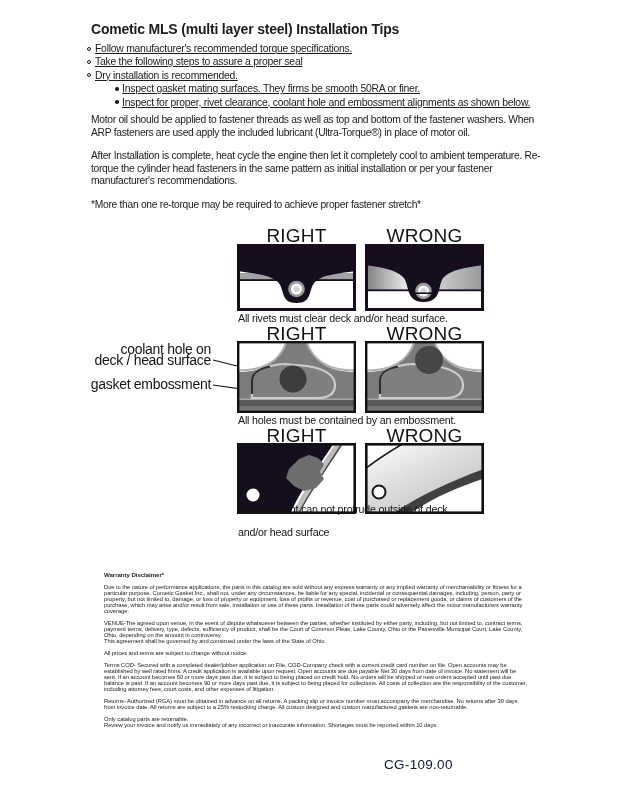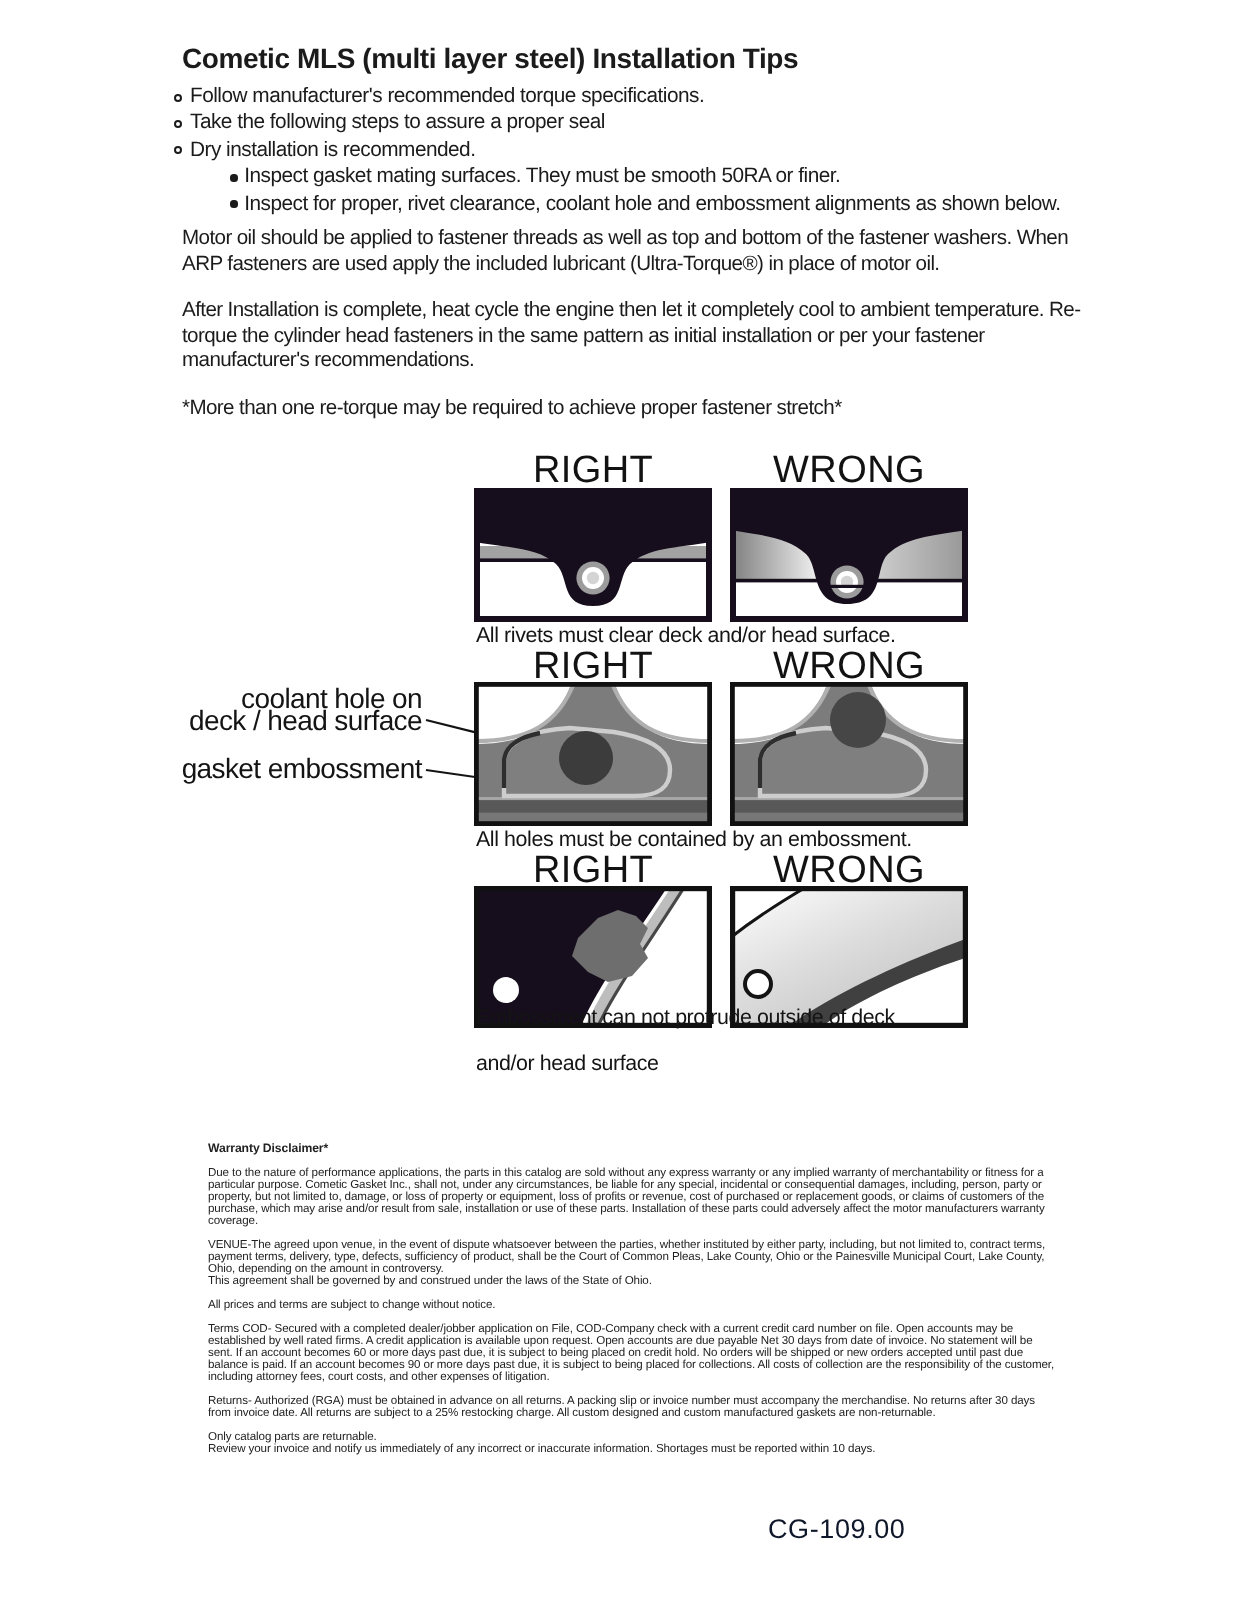--- a/index.html
+++ b/index.html
@@ -18,20 +18,21 @@
     font-size:14px; font-weight:bold;
     letter-spacing:-0.2px;
     text-underline-offset:2px;
     white-space:nowrap;
   }
 
   .bullets {
     left:87px; top:42px;
     font-size:10.4px; line-height:13.4px;
     letter-spacing:-0.25px;
+    text-decoration:underline;
   }
   .b { display:flex; white-space:nowrap; }
   .b .m1 {
     width:4px; height:4px; border:1px solid #1b1b1b; border-radius:50%;
     margin:4.6px 4px 0 0; flex:none;
   }
   .b .m2 {
     width:3.6px; height:3.6px; background:#1b1b1b; border-radius:50%;
     margin:4.8px 3.5px 0 2px; flex:none;
   }
@@ -76,21 +77,21 @@
   <div class="b">
       <span class="m1"></span>
       <span>Take the following steps to assure a proper seal</span>
     </div>
   <div class="b">
       <span class="m1"></span>
       <span>Dry installation is recommended.</span>
     </div>
   <div class="b sub">
       <span class="m2"></span>
-      <span>Inspect gasket mating surfaces.  They must be smooth 50RA or finer.</span>
+      <span>Inspect gasket mating surfaces.  They firms be smooth 50RA or finer.</span>
     </div>
   <div class="b sub">
       <span class="m2"></span>
       <span>Inspect for proper, rivet clearance, coolant hole and embossment alignments as shown below.</span>
     </div>
 </div>
 
 <div class="abs diesel">
   <p>Motor oil should be applied to fastener threads as well as top and bottom of the fastener washers. When ARP fasteners are used apply the included lubricant (Ultra-Torque®) in place of motor oil.</p>
   <p>After Installation is complete, heat cycle the engine then let it completely cool to ambient temperature. Re-torque the cylinder head fasteners in the same pattern as initial installation or per your fastener manufacturer's recommendations.</p>

